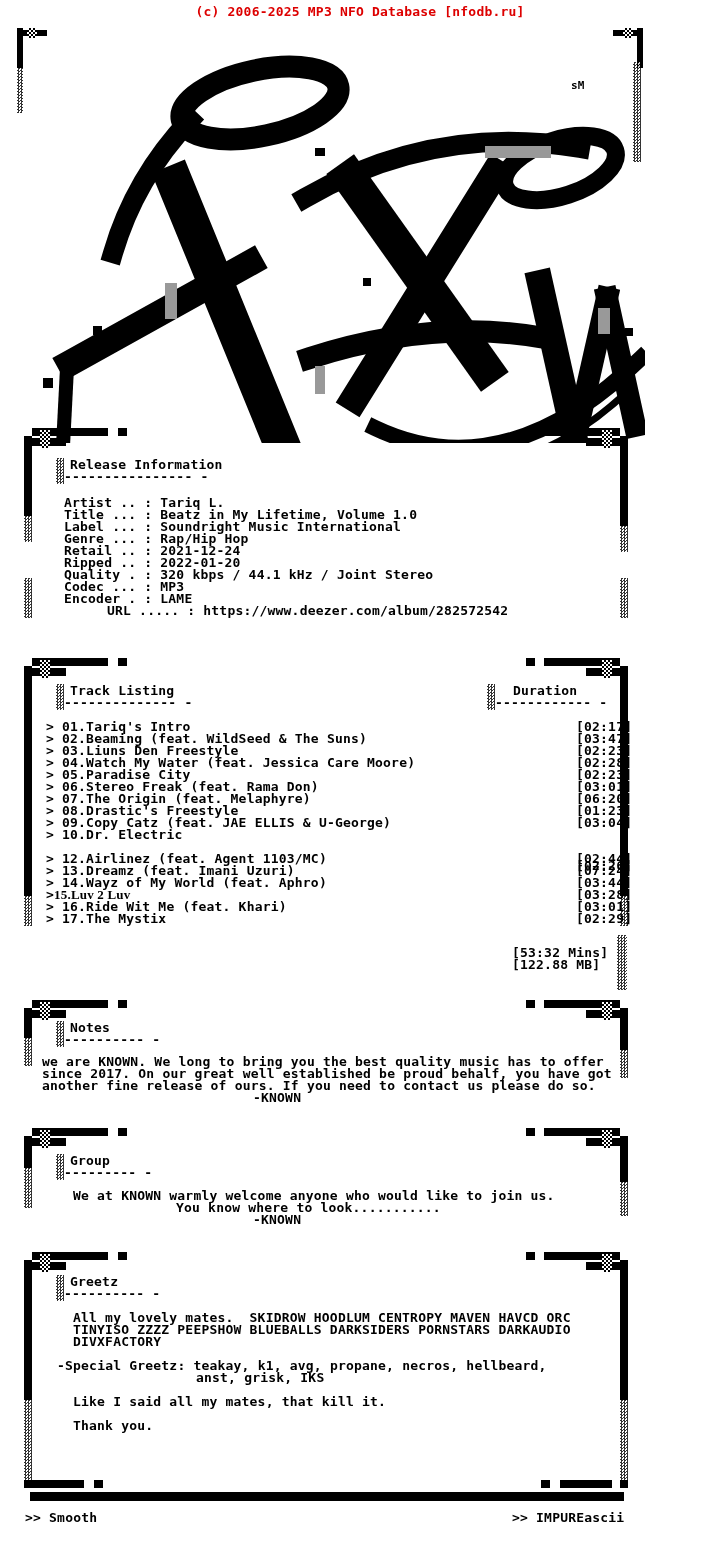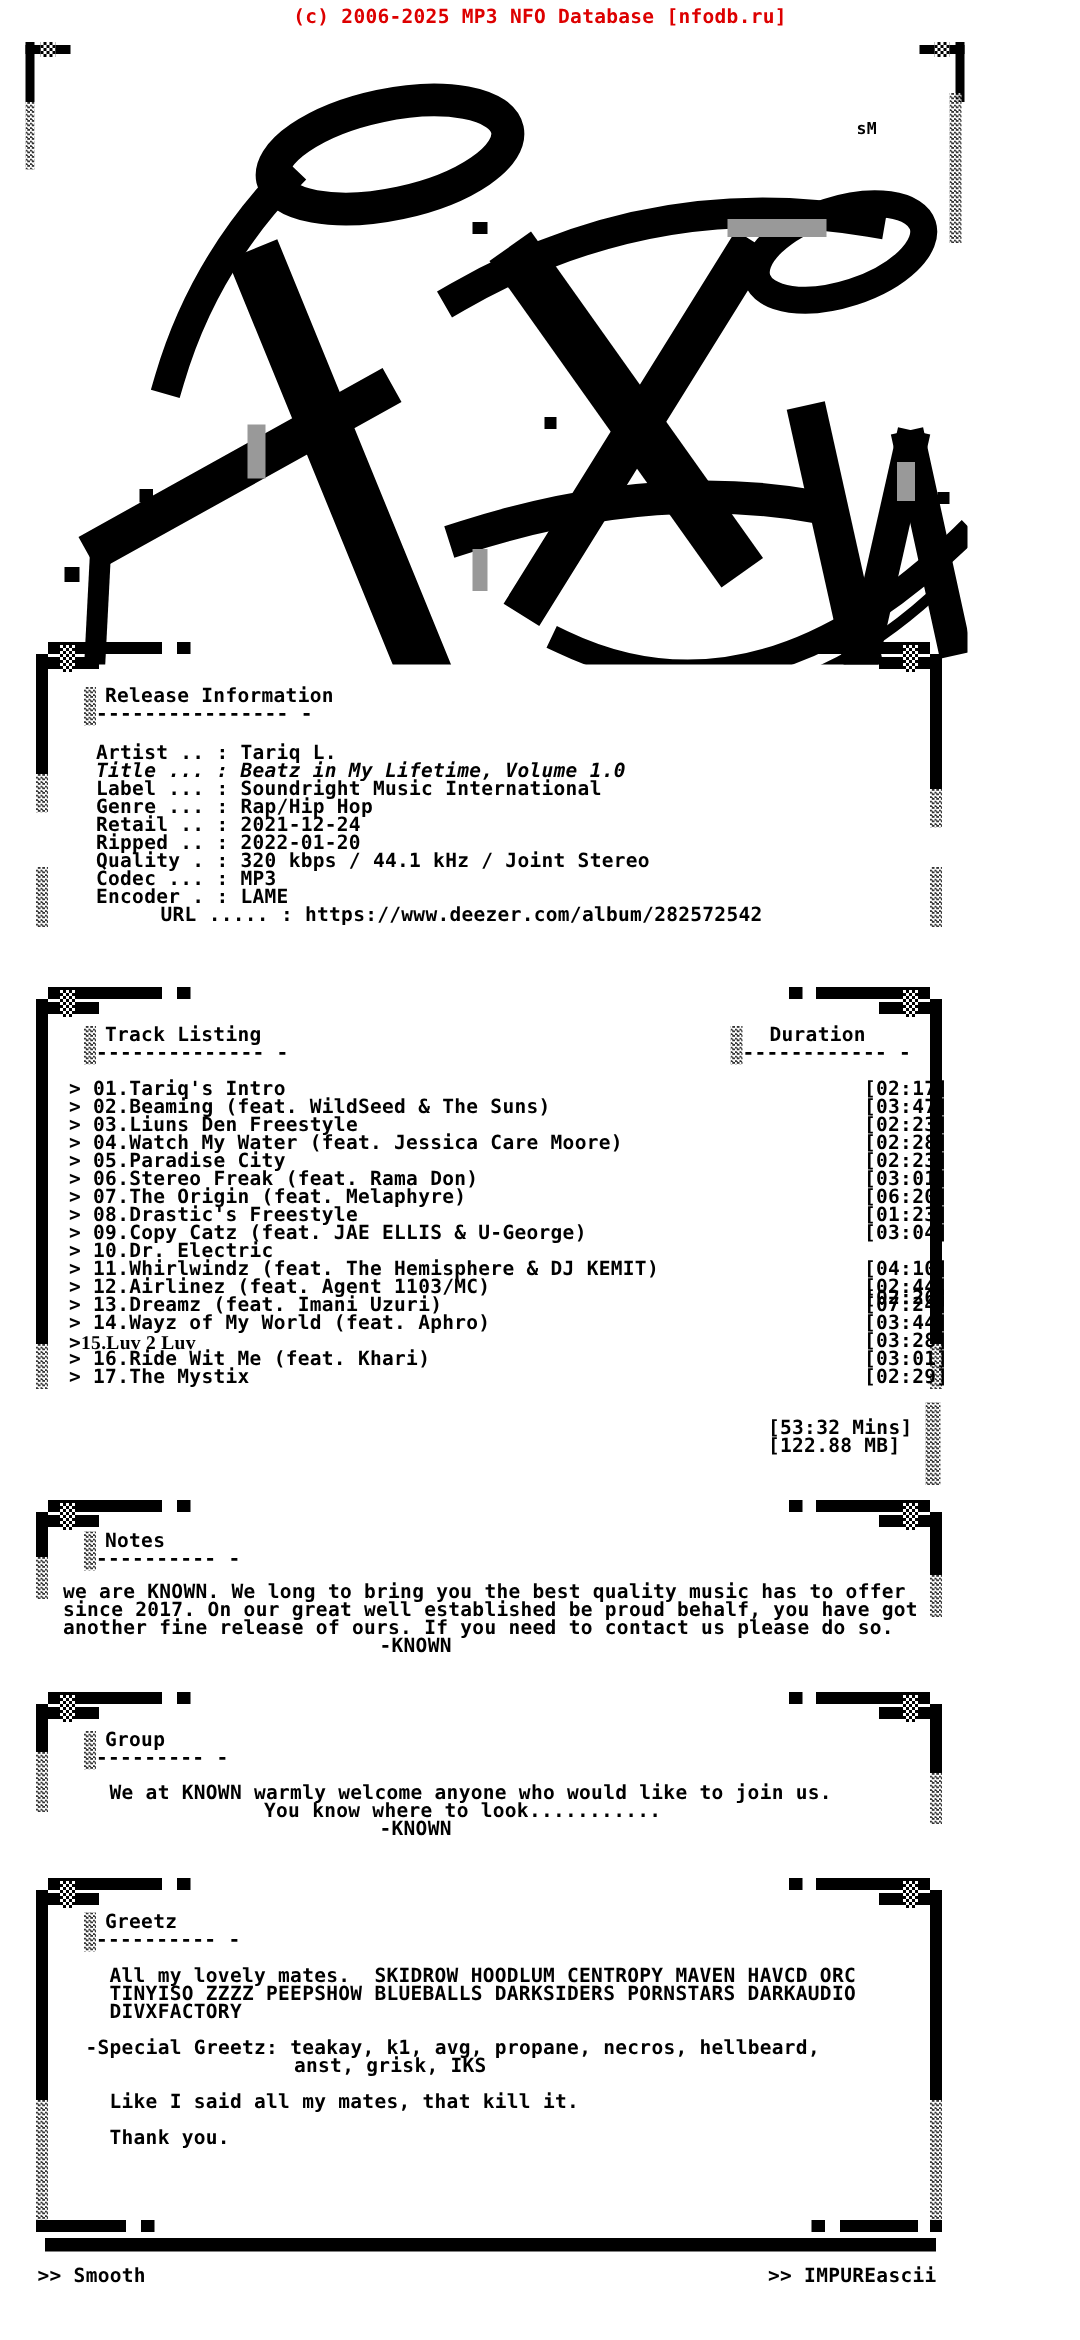--- a/index.html
+++ b/index.html
@@ -83,21 +83,21 @@
   <div class="dither2" style="left:0;top:150px;width:8px;height:40px;"></div>
   <div class="bar" style="left:596px;top:8px;width:8px;height:90px;"></div>
   <div class="dither2" style="left:596px;top:98px;width:8px;height:26px;"></div>
   <div class="dither2" style="left:596px;top:150px;width:8px;height:40px;"></div>
 
   <div class="dither2" style="left:32px;top:30px;width:8px;height:26px;"></div>
   <div class="t" style="left:46px;top:31px;">Release Information</div>
   <div class="t" style="left:40px;top:43px;">---------------- -</div>
 
   <div class="t" style="left:40px;top:69px;">Artist .. : Tariq L.</div>
-  <div class="t" style="left:40px;top:81px;font-style:italic;">Title ... : Beatz in My Lifetime, Volume 1.0</div>
+  <div class="t" style="left:40px;top:81px;">Title ... : Beatz in My Lifetime, Volume 1.0</div>
   <div class="t" style="left:40px;top:93px;">Label ... : Soundright Music International</div>
   <div class="t" style="left:40px;top:105px;">Genre ... : Rap/Hip Hop</div>
   <div class="t" style="left:40px;top:117px;">Retail .. : 2021-12-24</div>
   <div class="t" style="left:40px;top:129px;">Ripped .. : 2022-01-20</div>
   <div class="t" style="left:40px;top:141px;">Quality . : 320 kbps / 44.1 kHz / Joint Stereo</div>
   <div class="t" style="left:40px;top:153px;">Codec ... : MP3</div>
   <div class="t" style="left:40px;top:165px;">Encoder . : LAME</div>
   <div class="t" style="left:40px;top:177px;margin-left:43px;">URL ..... : https://www.deezer.com/album/282572542</div>
 </div>
 
@@ -126,21 +126,20 @@
   <div class="t" style="left:22px;top:63px;width:582px;"><span>&gt;</span><span style="margin-left:8px;">01.Tariq's Intro</span><span style="position:absolute;left:530px;top:0;">[02:17]</span></div>
   <div class="t" style="left:22px;top:75px;width:582px;"><span>&gt;</span><span style="margin-left:8px;">02.Beaming (feat. WildSeed &amp; The Suns)</span><span style="position:absolute;left:530px;top:0;">[03:47]</span></div>
   <div class="t" style="left:22px;top:87px;width:582px;"><span>&gt;</span><span style="margin-left:8px;">03.Liuns Den Freestyle</span><span style="position:absolute;left:530px;top:0;">[02:23]</span></div>
   <div class="t" style="left:22px;top:99px;width:582px;"><span>&gt;</span><span style="margin-left:8px;">04.Watch My Water (feat. Jessica Care Moore)</span><span style="position:absolute;left:530px;top:0;">[02:28]</span></div>
   <div class="t" style="left:22px;top:111px;width:582px;"><span>&gt;</span><span style="margin-left:8px;">05.Paradise City</span><span style="position:absolute;left:530px;top:0;">[02:23]</span></div>
   <div class="t" style="left:22px;top:123px;width:582px;"><span>&gt;</span><span style="margin-left:8px;">06.Stereo Freak (feat. Rama Don)</span><span style="position:absolute;left:530px;top:0;">[03:01]</span></div>
   <div class="t" style="left:22px;top:135px;width:582px;"><span>&gt;</span><span style="margin-left:8px;">07.The Origin (feat. Melaphyre)</span><span style="position:absolute;left:530px;top:0;">[06:20]</span></div>
   <div class="t" style="left:22px;top:147px;width:582px;"><span>&gt;</span><span style="margin-left:8px;">08.Drastic's Freestyle</span><span style="position:absolute;left:530px;top:0;">[01:23]</span></div>
   <div class="t" style="left:22px;top:159px;width:582px;"><span>&gt;</span><span style="margin-left:8px;">09.Copy Catz (feat. JAE ELLIS &amp; U-George)</span><span style="position:absolute;left:530px;top:0;">[03:04]</span></div>
   <div class="t" style="left:22px;top:171px;width:582px;"><span>&gt;</span><span style="margin-left:8px;">10.Dr. Electric</span><span style="position:absolute;left:530px;top:0;margin-top:31px;">[02:26]</span></div>
-  <div class="t" style="left:22px;top:183px;width:582px;"><span>&gt;</span><span style="margin-left:8px;">11.Whirlwindz (feat. The Hemisphere &amp; DJ KEMIT)</span><span style="position:absolute;left:530px;top:0;">[04:10]</span></div>
   <div class="t" style="left:22px;top:195px;width:582px;"><span>&gt;</span><span style="margin-left:8px;">12.Airlinez (feat. Agent 1103/MC)</span><span style="position:absolute;left:530px;top:0;">[02:44]</span></div>
   <div class="t" style="left:22px;top:207px;width:582px;"><span>&gt;</span><span style="margin-left:8px;text-align:right;">13.Dreamz (feat. Imani Uzuri)</span><span style="position:absolute;left:530px;top:0;">[07:24]</span></div>
   <div class="t" style="left:22px;top:219px;width:582px;"><span>&gt;</span><span style="margin-left:8px;">14.Wayz of My World (feat. Aphro)</span><span style="position:absolute;left:530px;top:0;">[03:44]</span></div>
   <div class="t" style="left:22px;top:231px;width:582px;"><span>&gt;</span><span style="margin-left:0;font-family:Liberation Serif, serif;">15.Luv 2 Luv</span><span style="position:absolute;left:530px;top:0;">[03:28]</span></div>
   <div class="t" style="left:22px;top:243px;width:582px;"><span>&gt;</span><span style="margin-left:8px;">16.Ride Wit Me (feat. Khari)</span><span style="position:absolute;left:530px;top:0;">[03:01]</span></div>
   <div class="t" style="left:22px;top:255px;width:582px;"><span>&gt;</span><span style="margin-left:8px;">17.The Mystix</span><span style="position:absolute;left:530px;top:0;">[02:29]</span></div>
 
   <div class="t" style="left:488px;top:289px;">[53:32 Mins]</div>
   <div class="t" style="left:488px;top:301px;">[122.88 MB]</div>
 </div>

